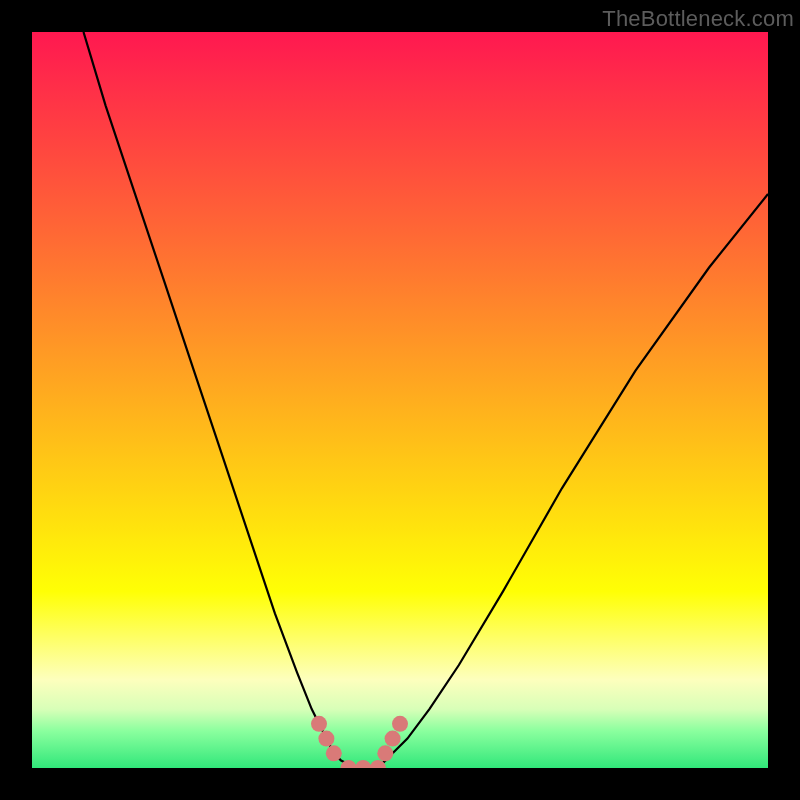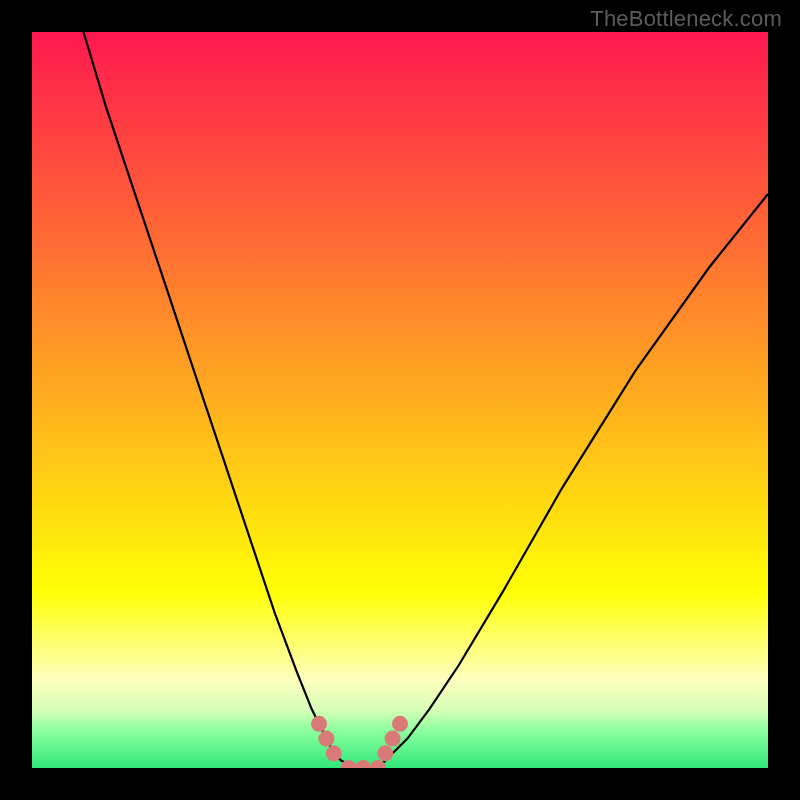--- a/index.html
+++ b/index.html
@@ -37,21 +37,21 @@
       #31e77a 100%
     );
   }
   .svg-layer {
     position: absolute;
     inset: 0;
   }
   .watermark {
     position: absolute;
     top: 6px;
-    right: 18px;
+    right: 6px;
     color: #5c5c5c;
     font-size: 22px;
     letter-spacing: 0.2px;
   }
 </style>
 </head>
 <body>
 
 <div class="watermark">TheBottleneck.com</div>
 

